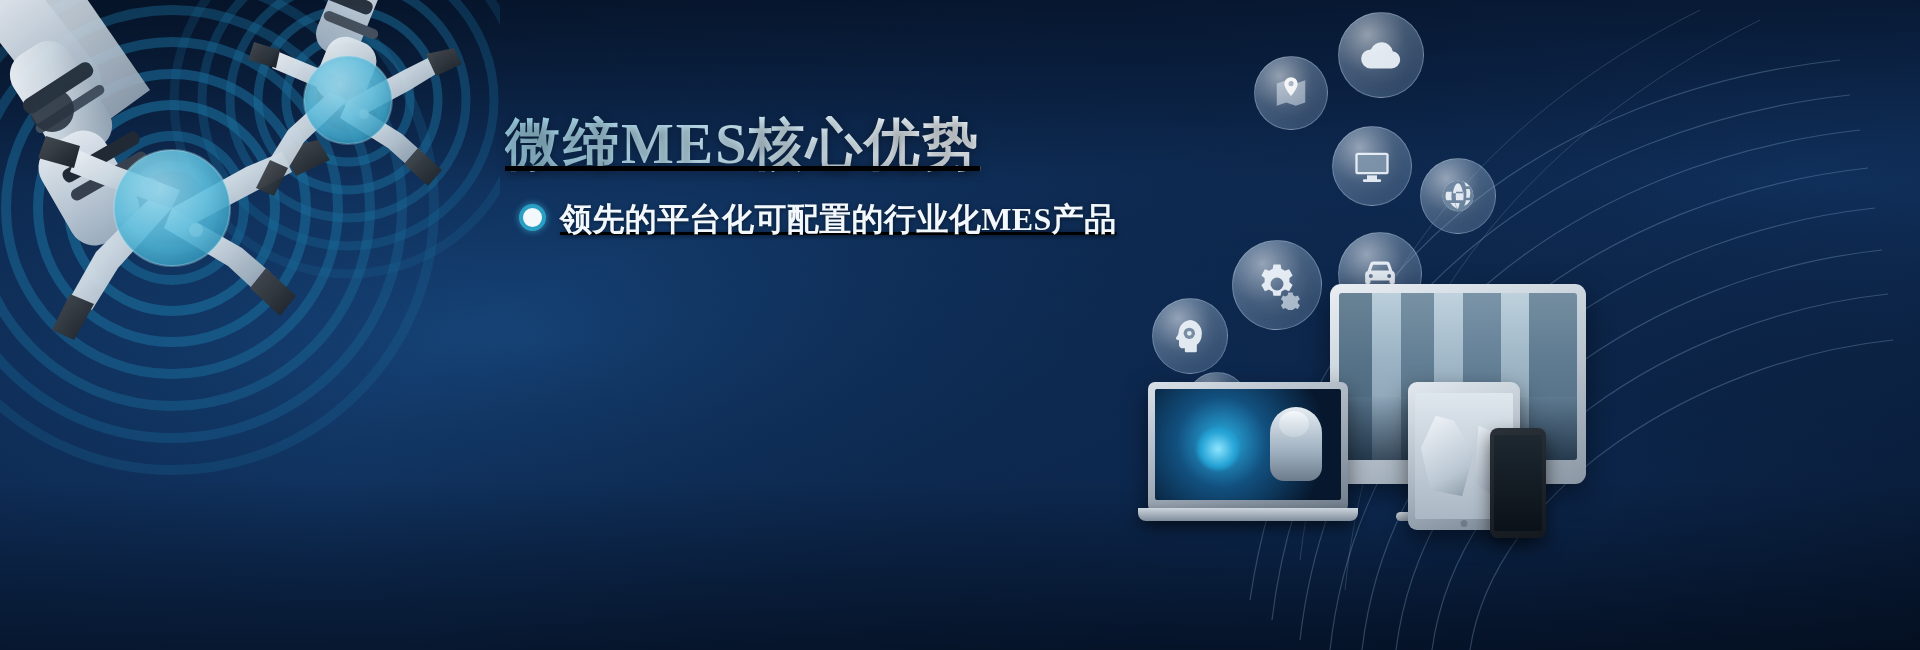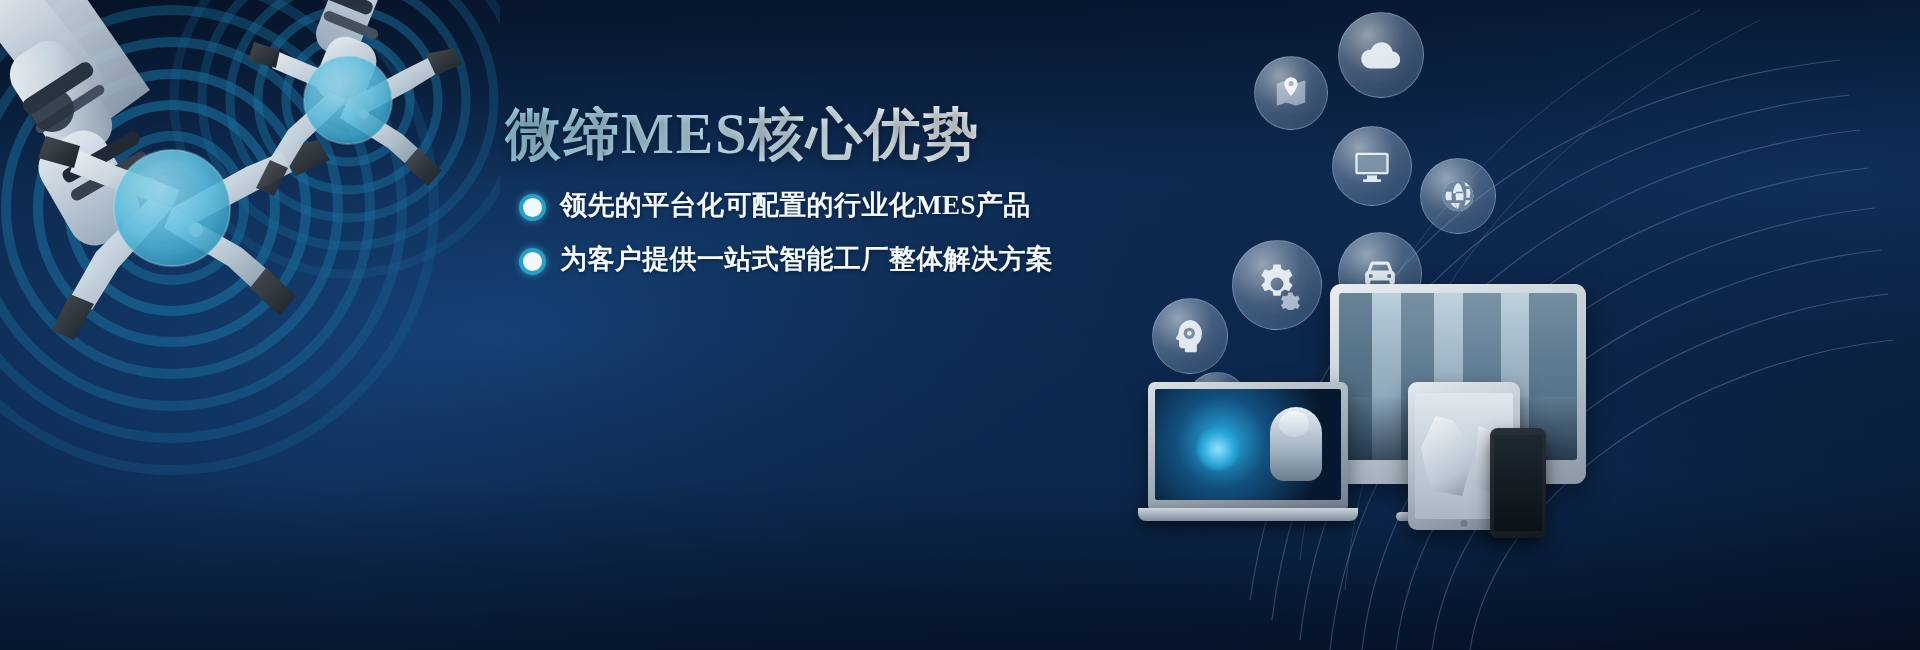--- a/index.html
+++ b/index.html
@@ -9,30 +9,30 @@
   #banner{position:relative;width:1920px;height:650px;overflow:hidden;
           background:
             radial-gradient(ellipse 900px 620px at 520px 330px, #123a66 0%, #0d2b52 38%, #0a1f3f 62%, rgba(8,23,45,0) 100%),
             linear-gradient(120deg,#08172e 0%,#0b2244 30%,#123358 55%,#0c2246 78%,#081administrator 100%),
             linear-gradient(180deg,#091a33 0%,#0d2950 50%,#0a1f3d 100%);
   }
 
   .layer{position:absolute;inset:0;}
 
   
-  #content{position:absolute;left:505px;top:106px;width:620px;}
+  #content{position:absolute;left:505px;top:116px;width:620px;text-decoration:underline;}
   #title{font-size:56px;font-weight:700;letter-spacing:2px;line-height:1;
          background:linear-gradient(90deg,#9fd4ea 0%,#bfe3f3 28%,#e9f4fb 60%,#ffffff 100%);
          -webkit-background-clip:text;background-clip:text;color:transparent;
          text-shadow:0 2px 10px rgba(0,0,0,.35);margin:0 0 26px 0;white-space:nowrap;}
   .bullet-row{display:flex;align-items:flex-start;margin-bottom:18px;}
   .dot{flex:0 0 auto;width:19px;height:19px;border-radius:50%;
        background:#f2f8fc;border:4px solid #2a9fc4;
        box-shadow:0 0 7px rgba(60,180,220,.7);margin:6px 14px 0 14px;}
-  .btext{font-size:27px;font-weight:700;color:#f3f8fc;line-height:1.32;
+  .btext{font-size:32px;font-weight:700;color:#f3f8fc;line-height:1.32;
          letter-spacing:.4px;text-shadow:0 1px 4px rgba(0,0,0,.5);white-space:pre-line;}
 
   
   .tcircle{position:absolute;border-radius:50%;
            background:radial-gradient(circle at 34% 26%, rgba(232,240,248,.62) 0%, rgba(150,172,196,.42) 45%, rgba(70,96,130,.30) 100%);
            border:1px solid rgba(205,222,240,.35);
            box-shadow:0 0 14px rgba(120,170,215,.18) inset;
            display:flex;align-items:center;justify-content:center;}
   .tcircle svg{opacity:.92;}
 
@@ -331,22 +331,18 @@
     <h1 id="title">微缔MES核心优势</h1>
 
     <div>
 
       <div class="bullet-row">
         <span class="dot"></span>
         <span class="btext">领先的平台化可配置的行业化MES产品</span>
       </div>
 
 
-      <div class="bullet-row">
-        <span class="dot"></span>
-        <span class="btext">为客户提供一站式智能工厂整体解决方案</span>
-      </div>
 
 
     </div>
   </div>
 
 </div>
 
 </body></html>

